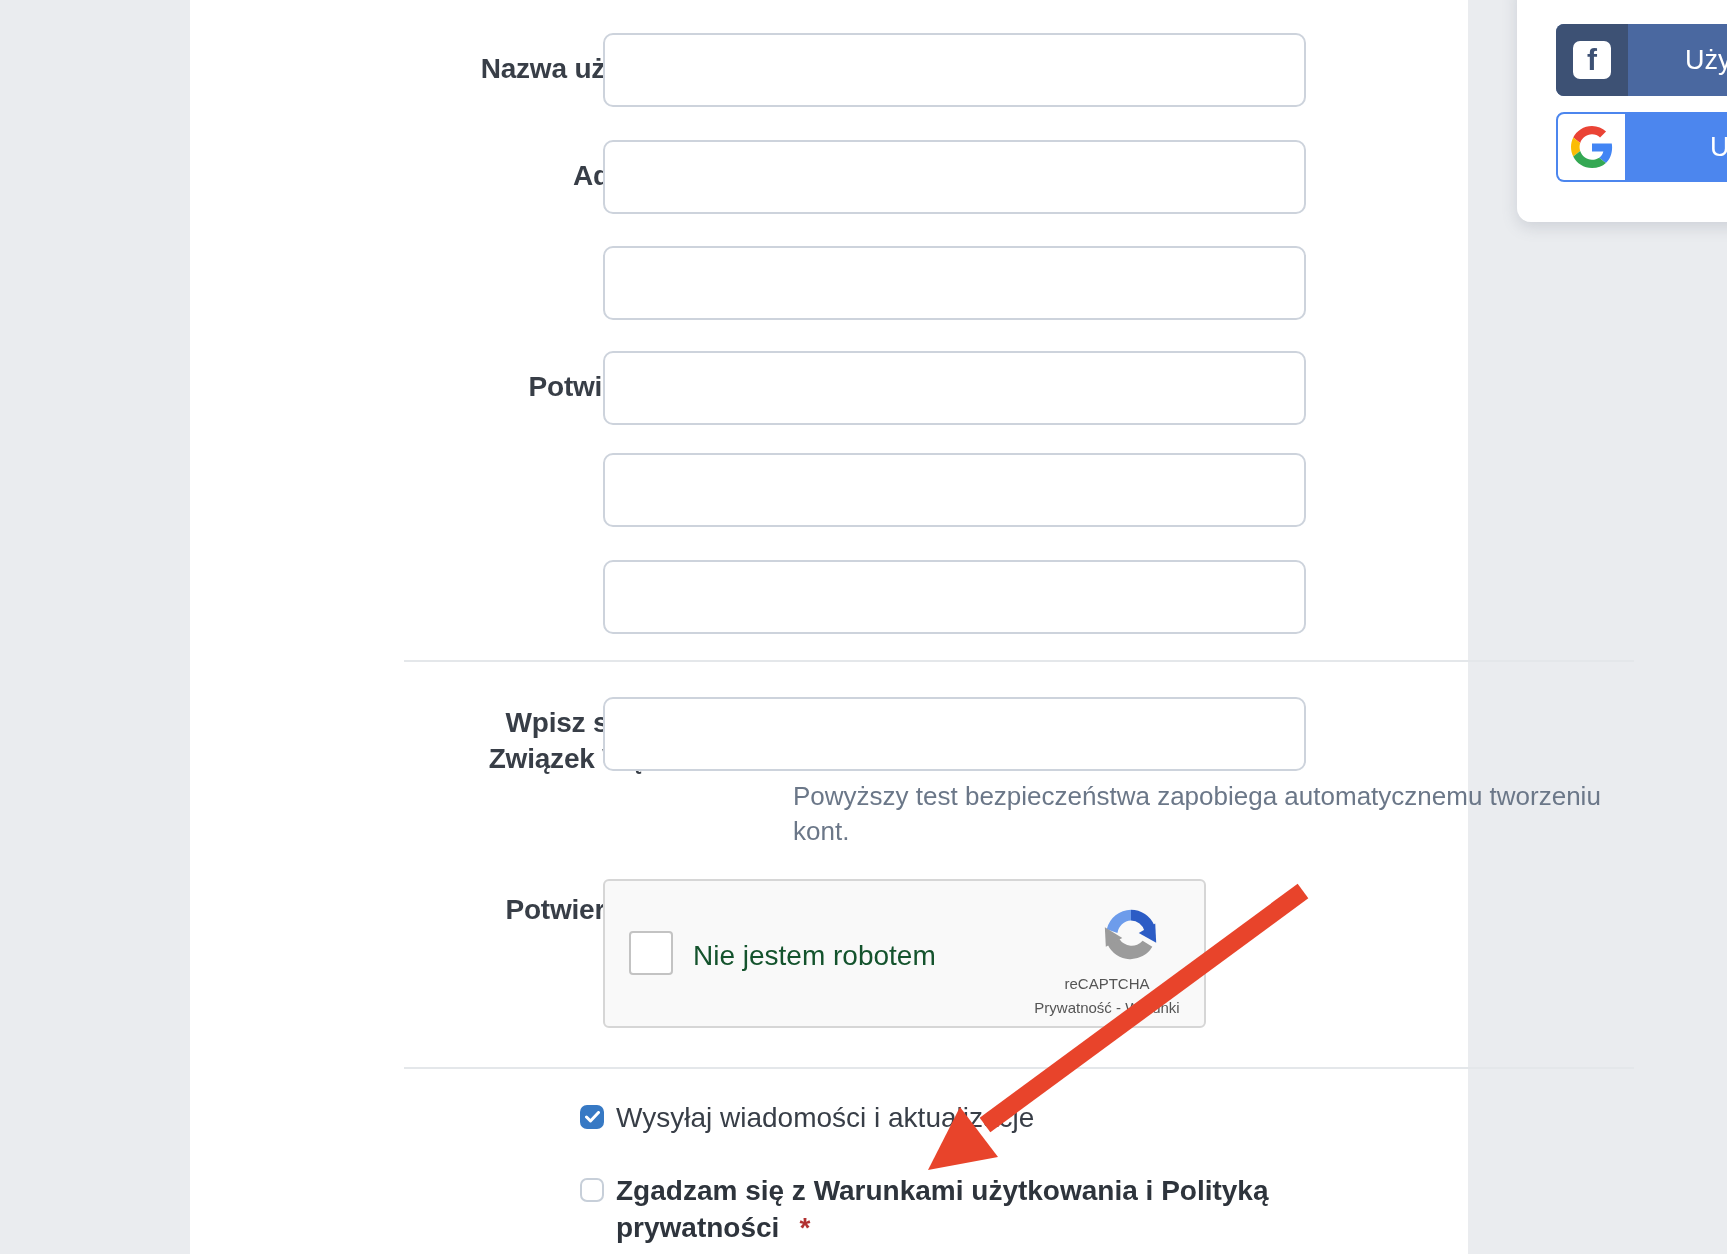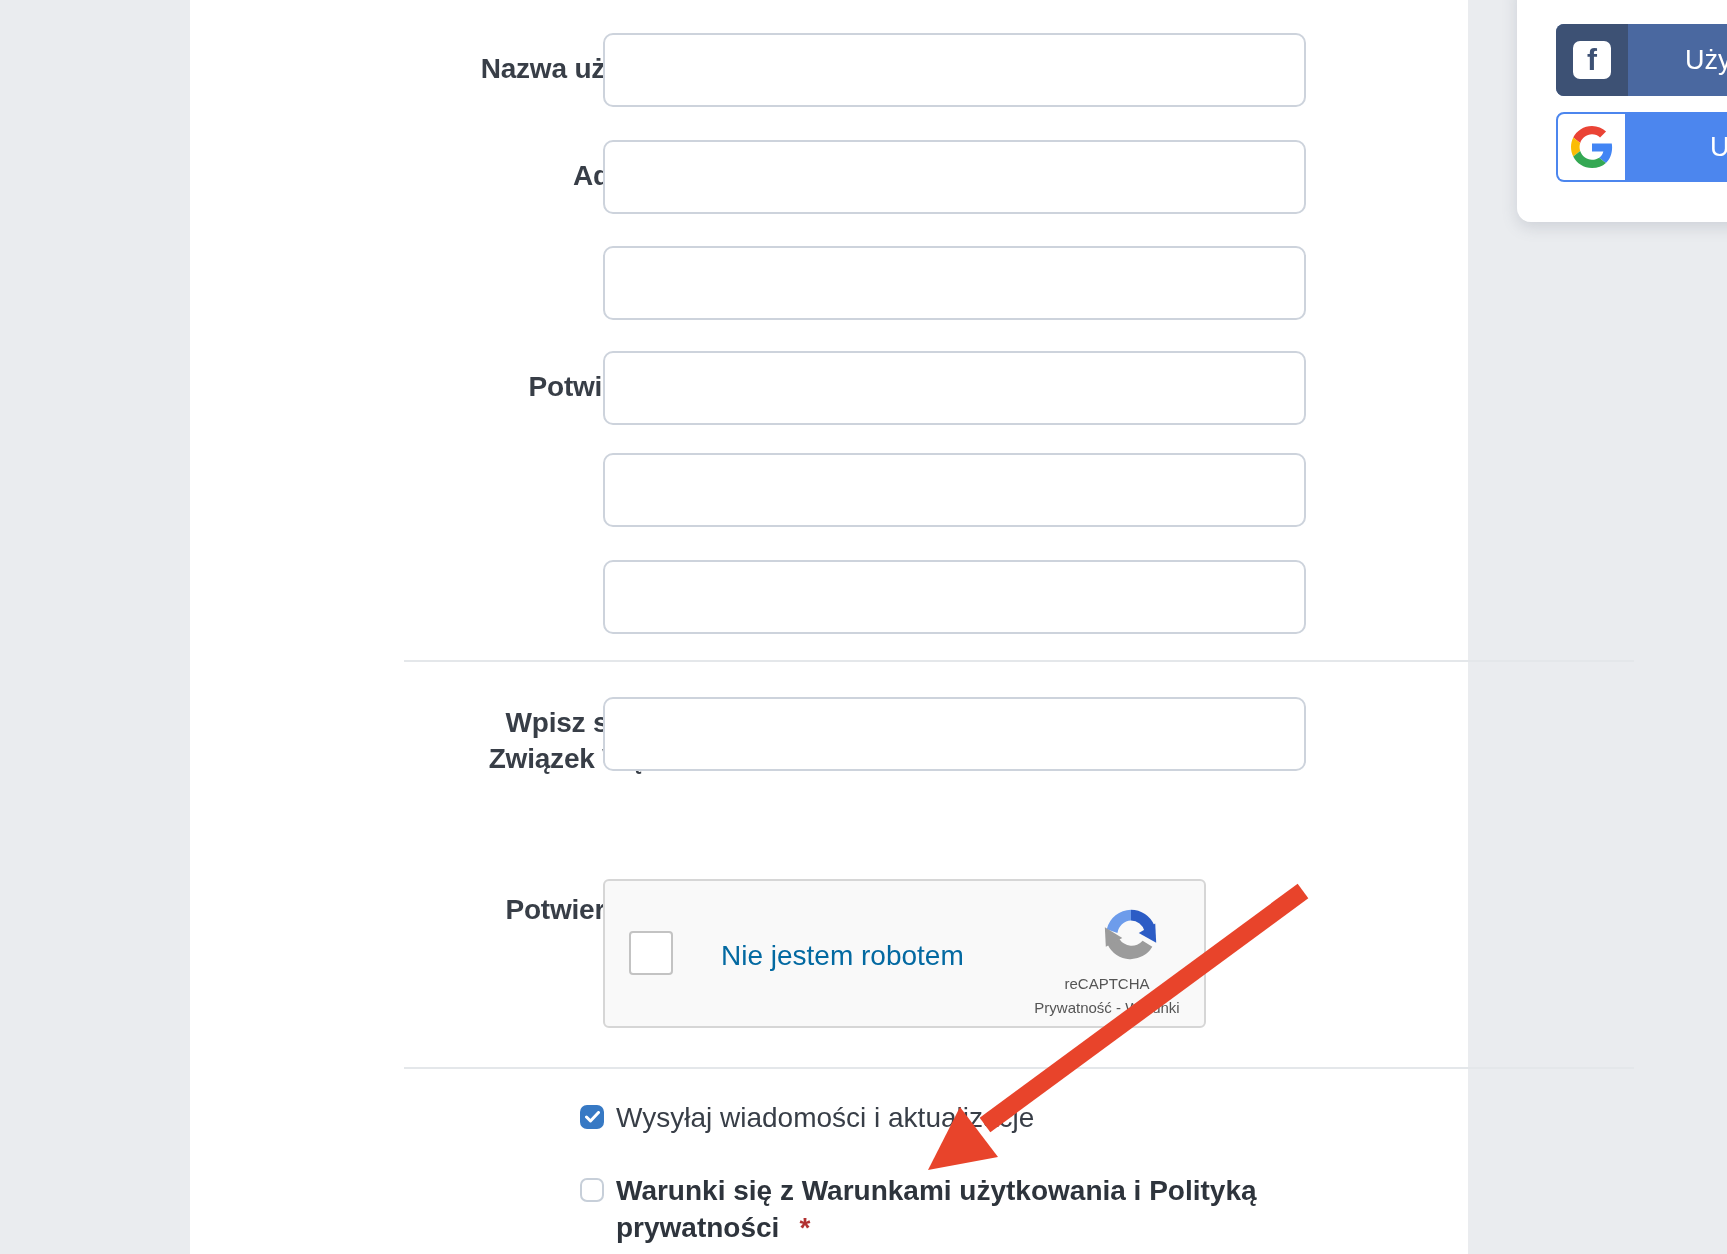--- a/index.html
+++ b/index.html
@@ -15,22 +15,22 @@
   .flabel.multiline{display:block;text-align:right;line-height:36px;}
   .finput{position:absolute;left:413px;width:695px;height:68px;background:#fff;
           border:2px solid #cdd3dc;border-radius:10px;}
   .divider{position:absolute;left:214px;width:1230px;height:2px;background:#e4e7ea;}
   .helper{position:absolute;left:603px;width:820px;font-size:26px;line-height:35px;color:#6b7788;}
   
   .recaptcha{position:absolute;left:603px;top:879px;width:599px;height:145px;background:#f9f9f9;
              border:2px solid #d6d6d6;border-radius:6px;}
   .rc-checkbox{position:absolute;left:24px;top:50px;width:40px;height:40px;background:#fff;
                border:2px solid #c3c3c3;border-radius:4px;}
-  .rc-label{position:absolute;left:116px;top:0;height:149px;display:flex;align-items:center;
-            font-size:28px;color:#0369a1;}
+  .rc-label{position:absolute;left:88px;top:0;height:149px;display:flex;align-items:center;
+            font-size:28px;color:#14532d;}
   .rc-logo{position:absolute;left:495px;top:22px;width:62px;height:64px;}
   .rc-brand{position:absolute;left:402px;top:94px;width:200px;text-align:center;
             font-size:15px;color:#555;}
   .rc-privacy{position:absolute;left:402px;top:118px;width:200px;text-align:center;
               font-size:15px;color:#555;}
   
   .checkbox{position:absolute;left:580px;width:20px;height:20px;background:#fff;
             border:2px solid #c7cfd9;border-radius:7px;display:flex;align-items:center;justify-content:center;}
   .checkbox svg{display:none;}
   .checkbox.checked{background:#3779c4;border-color:#3779c4;}
@@ -115,20 +115,24 @@
     <div class="divider" style="top:660px;"></div>
 
     <div class="frow" style="top:697px;height:160px;">
       <div class="flabel multiline" style="top:8px;">
         <div>Wpisz skrót - Polski</div>
         <div><span>Związek Wędkarski</span>&nbsp;&nbsp;<span class="req">*</span></div>
       </div>
       <input class="finput" style="top: 0px;">
     </div>
 
+    <div class="helper" style="top:779px;">
+      <div>Powyższy test bezpieczeństwa zapobiega automatycznemu tworzeniu</div>
+      <div>kont.</div>
+    </div>
 
     <div class="flabel multiline" style="top:892px;">
       <div>Potwierdź, że jesteś</div>
       <div>człowiekiem</div>
     </div>
 
     <div class="recaptcha" style="left:413px;">
       <div class="rc-checkbox"></div>
       <div class="rc-label">Nie jestem robotem</div>
       <div class="rc-logo">
@@ -150,21 +154,21 @@
       <svg width="15" height="12" viewBox="0 0 15 12">
           <polyline points="1.5,6 5.5,10 13.5,1.5" fill="none" stroke="#fff" stroke-width="3" stroke-linecap="round" stroke-linejoin="round"></polyline>
         </svg>
     </div>
     <div class="cb-text" style="left:426px;top:1102px;">Wysyłaj wiadomości i aktualizacje</div>
 
     <div class="checkbox" style="left:390px;top:1178px;">
       
     </div>
     <div class="cb-text-b" style="left:426px;top:1172px;">
-      <span>Warunki się z </span><a href="#">Warunkami użytkowania</a><span> i </span><a href="#">Polityką prywatności</a><span class="req">*</span>
+      <span>Zgadzam się z </span><a href="#">Warunkami użytkowania</a><span> i </span><a href="#">Polityką prywatności</a><span class="req">*</span>
     </div>
 
   </div>
 
   <div class="social-card">
     <div class="fb-btn">
       <div class="fb-tile">
           <div class="fb-f">f</div>
         </div>
       <div class="fb-label">Uży</div>

